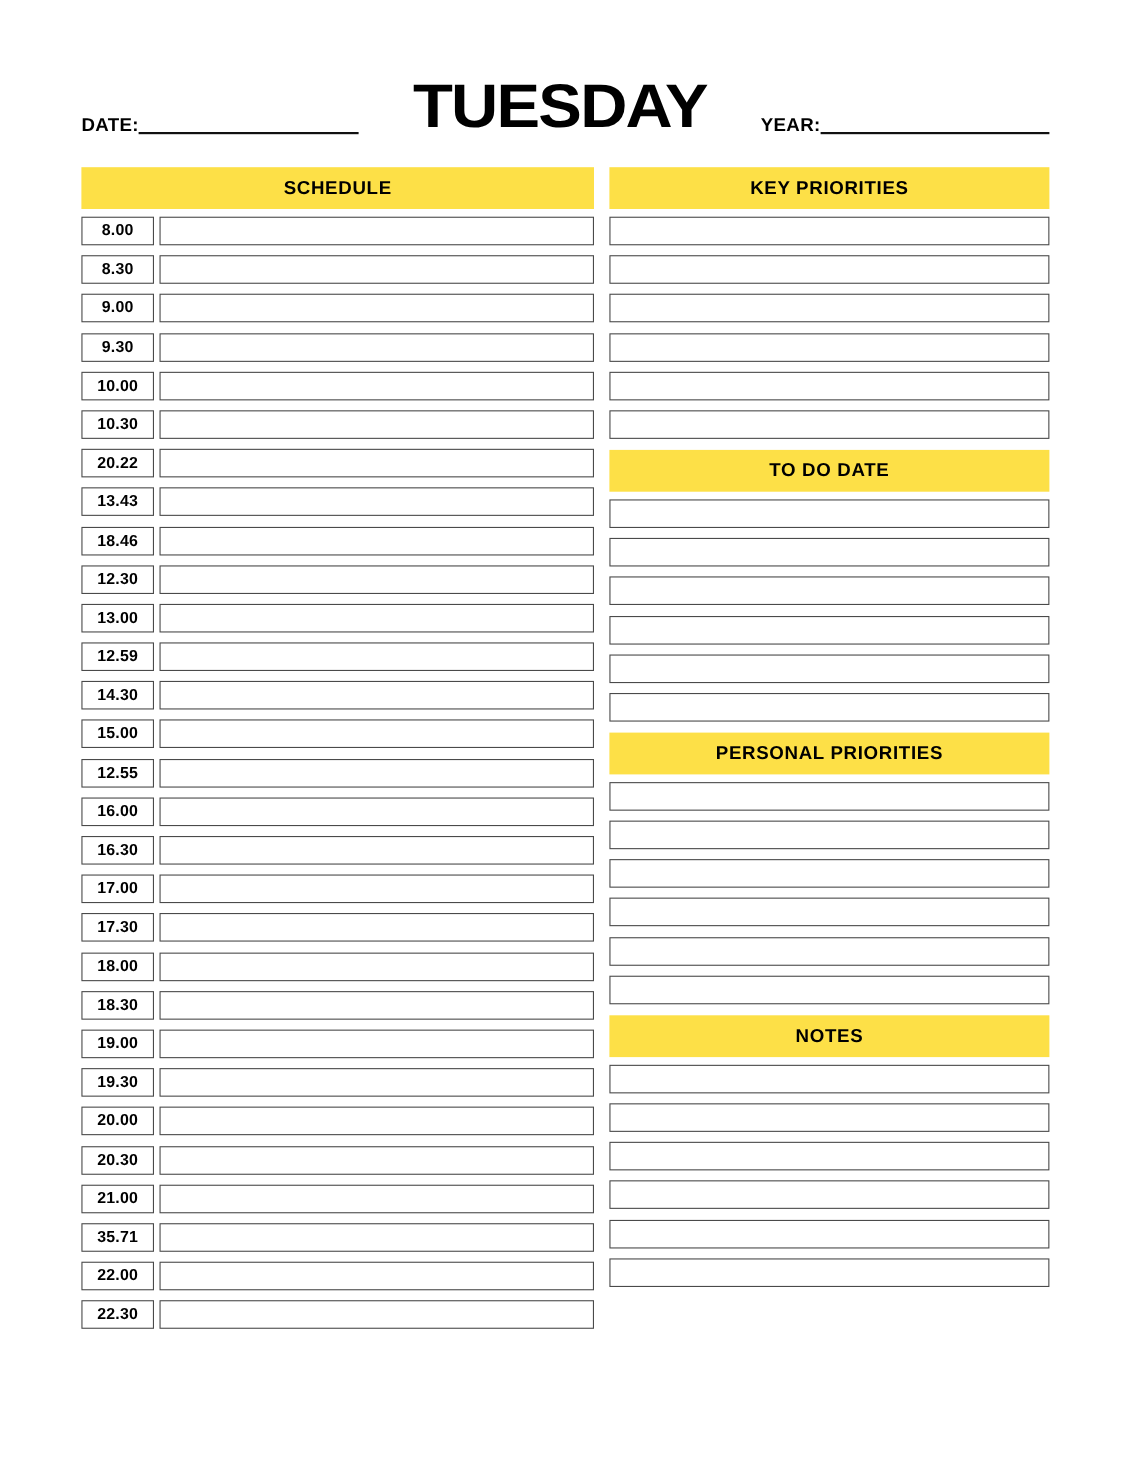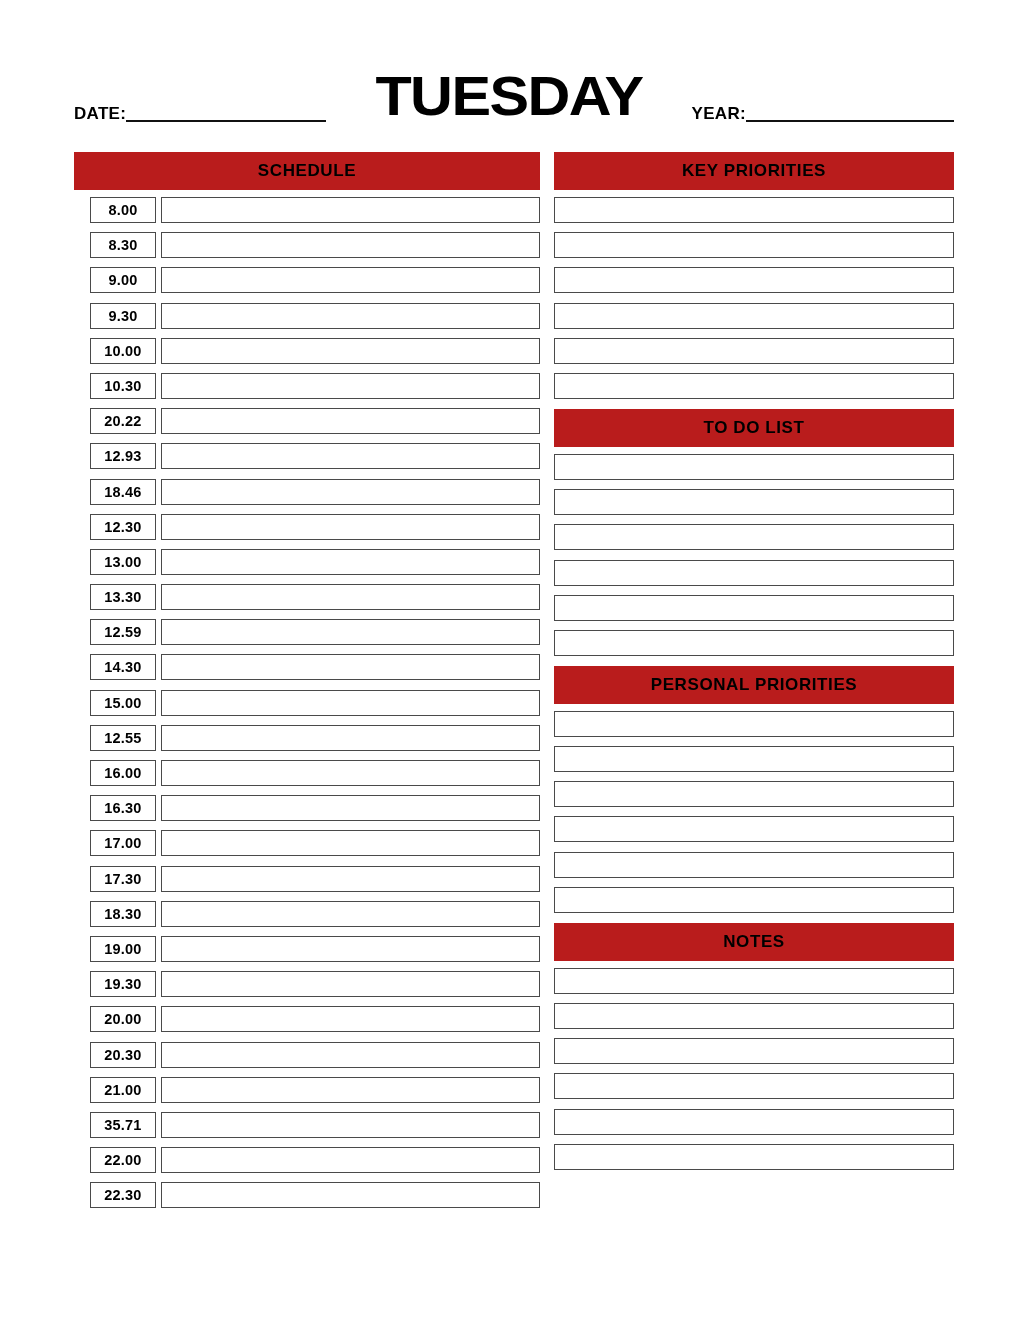--- a/index.html
+++ b/index.html
@@ -77,39 +77,38 @@
   .col-right {
     position: absolute;
     left: 554px;
     top: 152px;
     width: 400px;
   }
 
   
   .band {
     height: 38px;
-    background: #b91c1c;
+    background: #fde047;
     display: flex;
     align-items: center;
     justify-content: center;
     font-size: 17px;
     font-weight: bold;
     letter-spacing: 0.6px;
     color: #000000;
   }
   .band-schedule { margin-bottom: 7px; }
   .band-section  { margin-top: 10px; margin-bottom: 7px; }
 
   
   .sched-row {
     display: flex;
     align-items: center;
     height: 26px;
     margin-bottom: 9.2px;
-    margin-left: 16px;
   }
   .time-cell {
     width: 66px;
     height: 26px;
     box-sizing: border-box;
     border: 1.6px solid #4a4a4a;
     background: #ffffff;
     display: flex;
     align-items: center;
     justify-content: center;
@@ -182,40 +181,36 @@
         </div>
         <div class="sched-row">
           <div class="time-cell">10.30</div>
           <div class="sched-input"></div>
         </div>
         <div class="sched-row">
           <div class="time-cell">20.22</div>
           <div class="sched-input"></div>
         </div>
         <div class="sched-row">
-          <div class="time-cell">12.93</div>
+          <div class="time-cell">13.43</div>
           <div class="sched-input"></div>
         </div>
         <div class="sched-row">
           <div class="time-cell">18.46</div>
           <div class="sched-input"></div>
         </div>
         <div class="sched-row">
           <div class="time-cell">12.30</div>
           <div class="sched-input"></div>
         </div>
         <div class="sched-row">
           <div class="time-cell">13.00</div>
           <div class="sched-input"></div>
         </div>
         <div class="sched-row">
-          <div class="time-cell">13.30</div>
-          <div class="sched-input"></div>
-        </div>
-        <div class="sched-row">
           <div class="time-cell">12.59</div>
           <div class="sched-input"></div>
         </div>
         <div class="sched-row">
           <div class="time-cell">14.30</div>
           <div class="sched-input"></div>
         </div>
         <div class="sched-row">
           <div class="time-cell">15.00</div>
           <div class="sched-input"></div>
@@ -231,20 +226,24 @@
         <div class="sched-row">
           <div class="time-cell">16.30</div>
           <div class="sched-input"></div>
         </div>
         <div class="sched-row">
           <div class="time-cell">17.00</div>
           <div class="sched-input"></div>
         </div>
         <div class="sched-row">
           <div class="time-cell">17.30</div>
+          <div class="sched-input"></div>
+        </div>
+        <div class="sched-row">
+          <div class="time-cell">18.00</div>
           <div class="sched-input"></div>
         </div>
         <div class="sched-row">
           <div class="time-cell">18.30</div>
           <div class="sched-input"></div>
         </div>
         <div class="sched-row">
           <div class="time-cell">19.00</div>
           <div class="sched-input"></div>
         </div>
@@ -280,21 +279,21 @@
   </div>
 
   <div class="col-right" id="sections-column">
       <div class="band band-schedule">KEY PRIORITIES</div>
       <div class="line-box"></div>
       <div class="line-box"></div>
       <div class="line-box"></div>
       <div class="line-box"></div>
       <div class="line-box"></div>
       <div class="line-box"></div>
-      <div class="band band-section">TO DO LIST</div>
+      <div class="band band-section">TO DO DATE</div>
       <div class="line-box"></div>
       <div class="line-box"></div>
       <div class="line-box"></div>
       <div class="line-box"></div>
       <div class="line-box"></div>
       <div class="line-box"></div>
       <div class="band band-section">PERSONAL PRIORITIES</div>
       <div class="line-box"></div>
       <div class="line-box"></div>
       <div class="line-box"></div>

